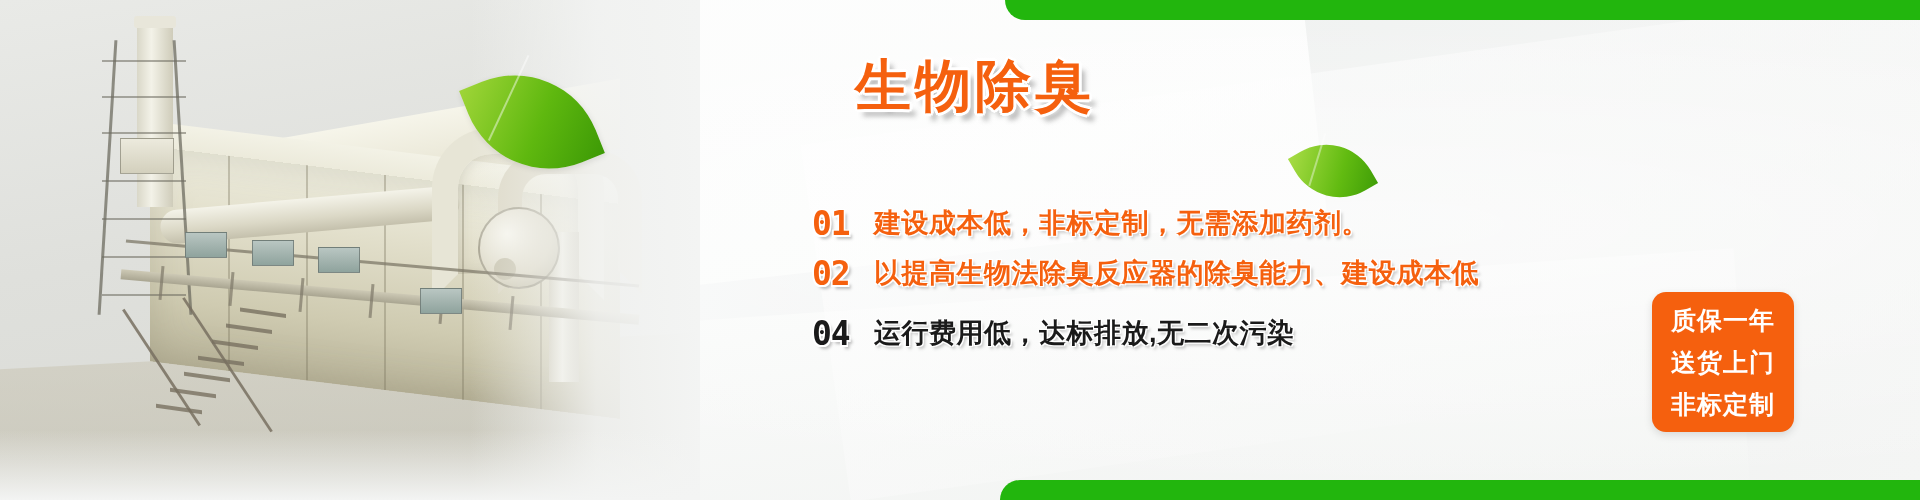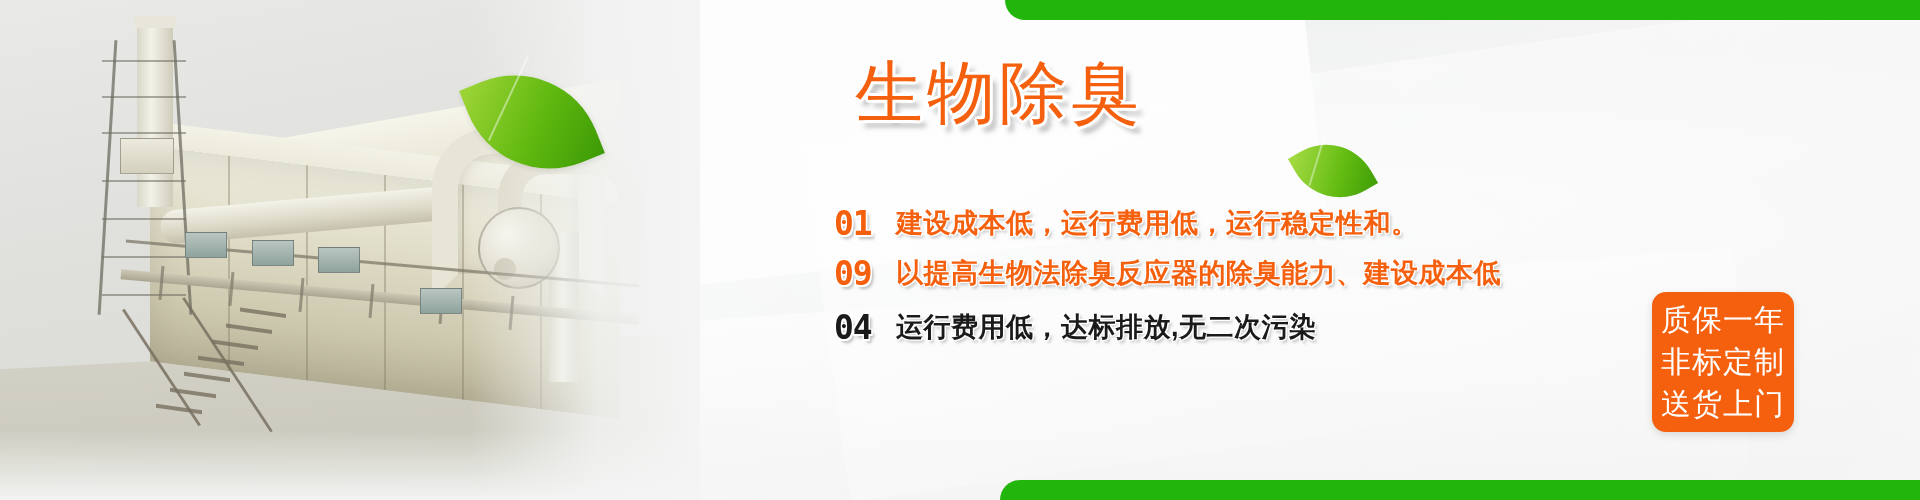--- a/index.html
+++ b/index.html
@@ -289,37 +289,37 @@
 
   
   .content {
     position: absolute;
     left: 0; top: 0;
     width: 1920px; height: 500px;
   }
   .headline {
     position: absolute;
     left: 855px; top: 58px;
-    font-size: 68px;
-    font-weight: normal;
+    font-size: 56px;
+    font-weight: bold;
     color: #f5600e;
     letter-spacing: 4px;
     line-height: 1;
     white-space: nowrap;
     text-shadow:
       -2px -2px 0 #fff,  2px -2px 0 #fff,
       -2px  2px 0 #fff,  2px  2px 0 #fff,
       -3px  0   0 #fff,  3px  0   0 #fff,
        0   -3px 0 #fff,  0    3px 0 #fff,
        6px 7px 5px rgba(90,90,90,.42);
   }
 
   .bullets {
     position: absolute;
-    left: 834px; top: 205px;
+    left: 812px; top: 205px;
     width: 740px;
   }
   .bullet {
     display: flex;
     align-items: flex-start;
     margin-bottom: 12px;
   }
   .bullet-num {
     flex: 0 0 auto;
     font-family: "DejaVu Sans Mono", "Liberation Mono", monospace;
@@ -341,39 +341,39 @@
     letter-spacing: .5px;
     text-shadow:
       -1.2px -1.2px 0 #fff, 1.2px -1.2px 0 #fff,
       -1.2px  1.2px 0 #fff, 1.2px  1.2px 0 #fff,
        2.5px 3px 3px rgba(95,95,95,.35);
   }
   .c-orange { color: #f5600e; }
   .c-dark   { color: #1a1a1a; }
 
   .bullet.b2 .bullet-num { line-height: 38px; }
-  .bullet.b4 { margin-top: 16px; }
+  .bullet.b4 { margin-top: 22px; }
 
   
   .badge {
     position: absolute;
     left: 1652px; top: 292px;
     width: 142px; height: 140px;
     background: #f5600e;
     border-radius: 14px;
     display: flex;
     flex-direction: column;
     align-items: center;
     justify-content: center;
     box-shadow: 0 3px 8px rgba(0,0,0,.12);
   }
   .badge-line {
     color: #ffffff;
-    font-size: 30px;
-    font-weight: normal;
+    font-size: 25px;
+    font-weight: bold;
     line-height: 42px;
     letter-spacing: 1px;
     white-space: nowrap;
   }
 </style>
 </head>
 <body>
 
 <div class="banner">
 
@@ -456,41 +456,41 @@
 
   <div class="content">
 
     <div class="headline">生物除臭</div>
 
     <div class="bullets">
 
       <div class="bullet b1">
         <span class="bullet-num c-orange">01</span>
         <span class="bullet-text c-orange">
-          <span>建设成本低，运行费用低，运行稳定性和。</span>
+          <span>建设成本低，非标定制，无需添加药剂。</span>
         </span>
       </div>
 
 
       <div class="bullet b3">
-        <span class="bullet-num c-orange">09</span>
+        <span class="bullet-num c-orange">02</span>
         <span class="bullet-text c-orange">
           <span>以提高生物法除臭反应器的除臭能力、建设成本低</span><br>
         </span>
       </div>
 
       <div class="bullet b4">
         <span class="bullet-num c-dark">04</span>
         <span class="bullet-text c-dark">
           <span>运行费用低，达标排放,无二次污染</span>
         </span>
       </div>
 
     </div>
 
     <div class="badge">
       <div class="badge-line">质保一年</div>
+      <div class="badge-line">送货上门</div>
       <div class="badge-line">非标定制</div>
-      <div class="badge-line">送货上门</div>
     </div>
 
   </div>
 </div>
 
 </body></html>

